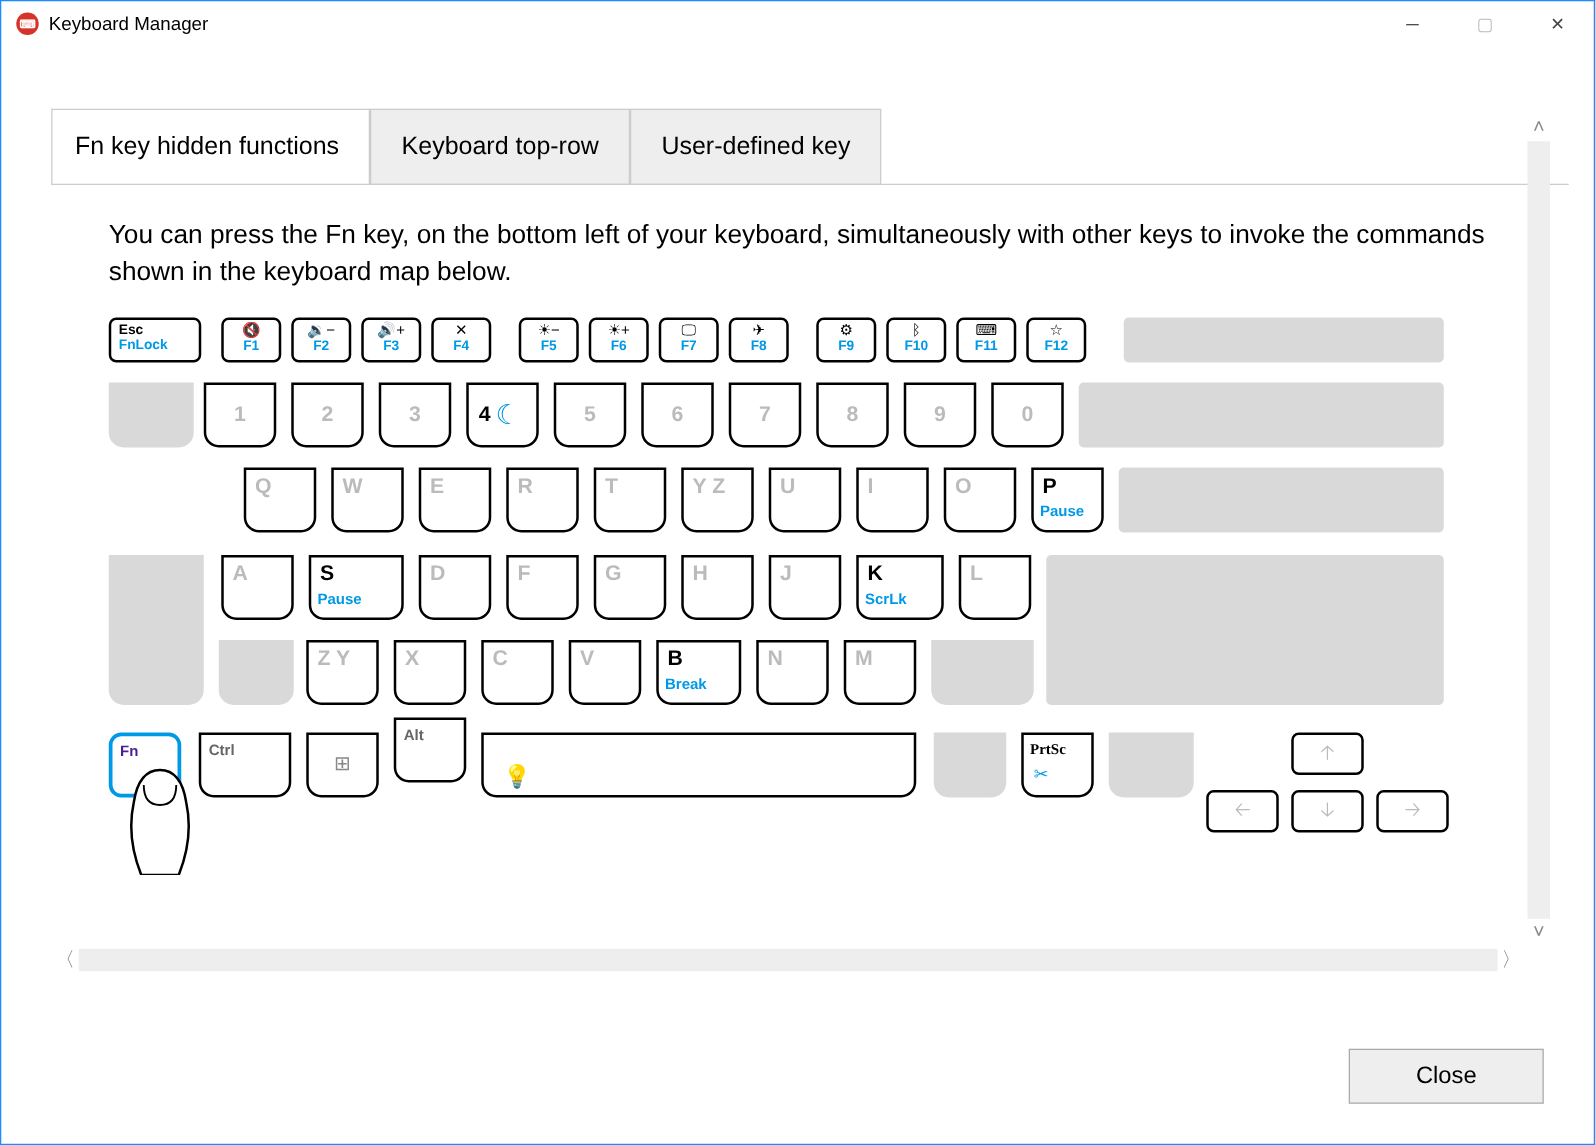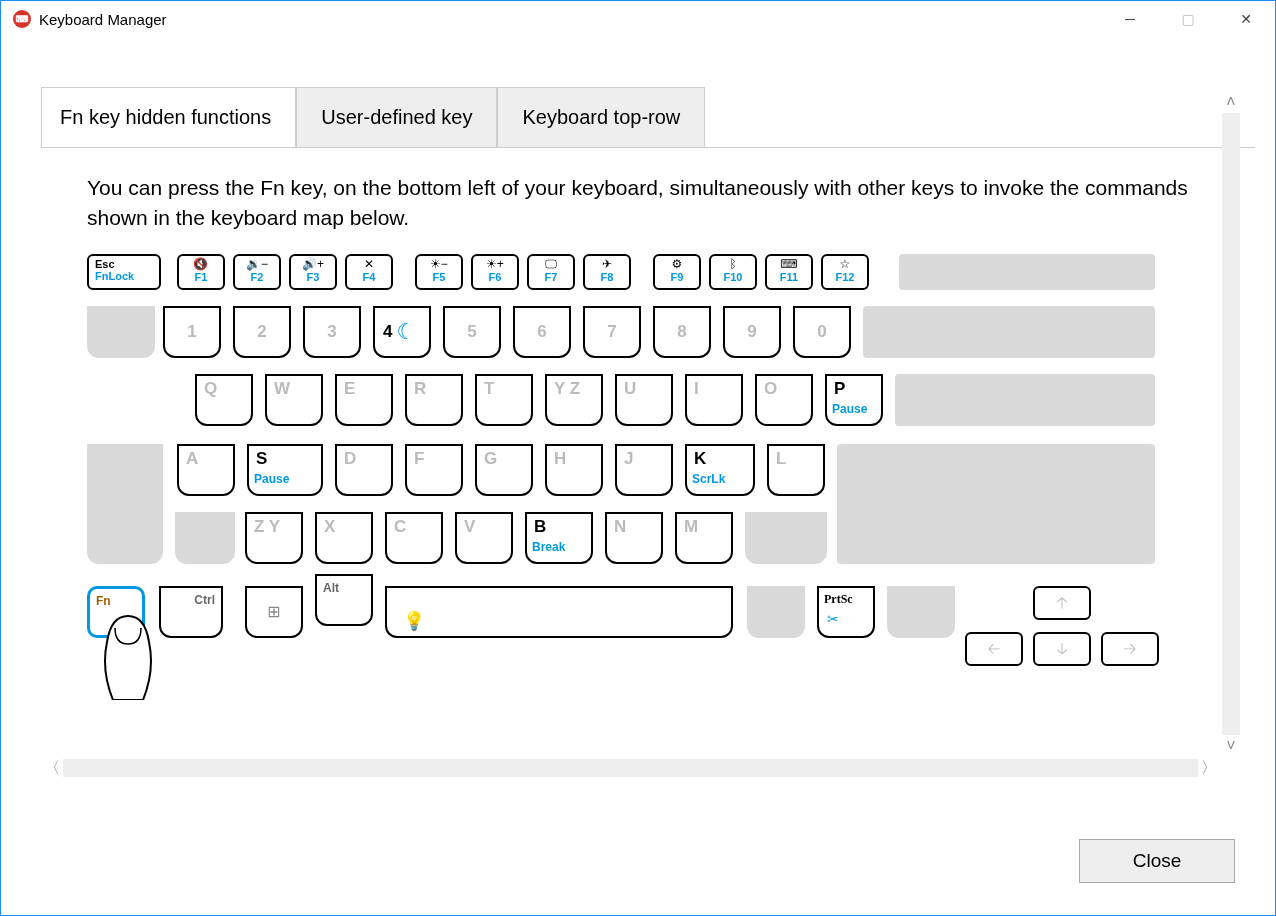--- a/index.html
+++ b/index.html
@@ -47,22 +47,22 @@
   <span>Keyboard Manager</span>
 </div>
 <div class="winbtns">
   <div>─</div>
   <div class="dim">▢</div>
   <div>✕</div>
 </div>
 
 <div class="tabrow">
   <div class="tab active">Fn key hidden functions</div>
+  <div class="tab">Keyboard top-row</div>
   <div class="tab">User-defined key</div>
-  <div class="tab">Keyboard top-row</div>
 </div>
 <div class="tabline"></div>
 
 <div class="desc">You can press the Fn key, on the bottom left of your keyboard, simultaneously with other keys to invoke the commands shown in the keyboard map below.</div>
 
 <div class="kb">
 
   <div class="grey" style="left:812px;top:0;width:256px;height:36px;"></div>
 
   <div class="key fkey" style="left:0;top:0;width:74px;height:36px;">
@@ -215,29 +215,29 @@
     </div>
   <div class="key round" style="left:518px;top:258px;width:58px;height:52px;">
       <div class="ltr">N</div>
     </div>
   <div class="key round" style="left:588px;top:258px;width:58px;height:52px;">
       <div class="ltr">M</div>
     </div>
   <div class="grey" style="left:658px;top:258px;width:82px;height:52px;border-radius:0 0 12px 12px;"></div>
 
   <div class="key round" style="left:0;top:332px;width:58px;height:52px;border:3px solid #0099e6;border-radius:10px;">
-      <div class="modlbl" style="color:#a16207">Fn</div>
+      <div class="modlbl" style="color:#4c1d95">Fn</div>
     </div>
 
   <svg style="position:absolute;left:6px;top:356px;width:70px;height:90px;" viewBox="0 0 70 90">
       <path d="M20 90 Q8 60 14 32 Q18 6 35 6 Q52 6 56 32 Q62 60 50 90 Z" fill="#fff" stroke="#000" stroke-width="2"></path>
       <path d="M22 18 Q22 34 35 34 Q48 34 48 18" fill="none" stroke="#000" stroke-width="1.5"></path>
     </svg>
 
-  <div class="key round" style="left:72px;top:332px;width:64px;height:52px;text-align:right;">
+  <div class="key round" style="left:72px;top:332px;width:74px;height:52px;">
       <div class="modlbl">Ctrl</div>
     </div>
   <div class="key round" style="left:158px;top:332px;width:58px;height:52px;">
       <div style="text-align:center;line-height:48px;color:#888;font-size:16px;">⊞</div>
     </div>
   <div class="key round" style="left:228px;top:320px;width:58px;height:52px;">
       <div class="modlbl">Alt</div>
     </div>
   <div class="key round" style="left:298px;top:332px;width:348px;height:52px;">
       <div style="color:#0099e6;font-size:18px;padding:22px 0 0 16px;">💡</div>

